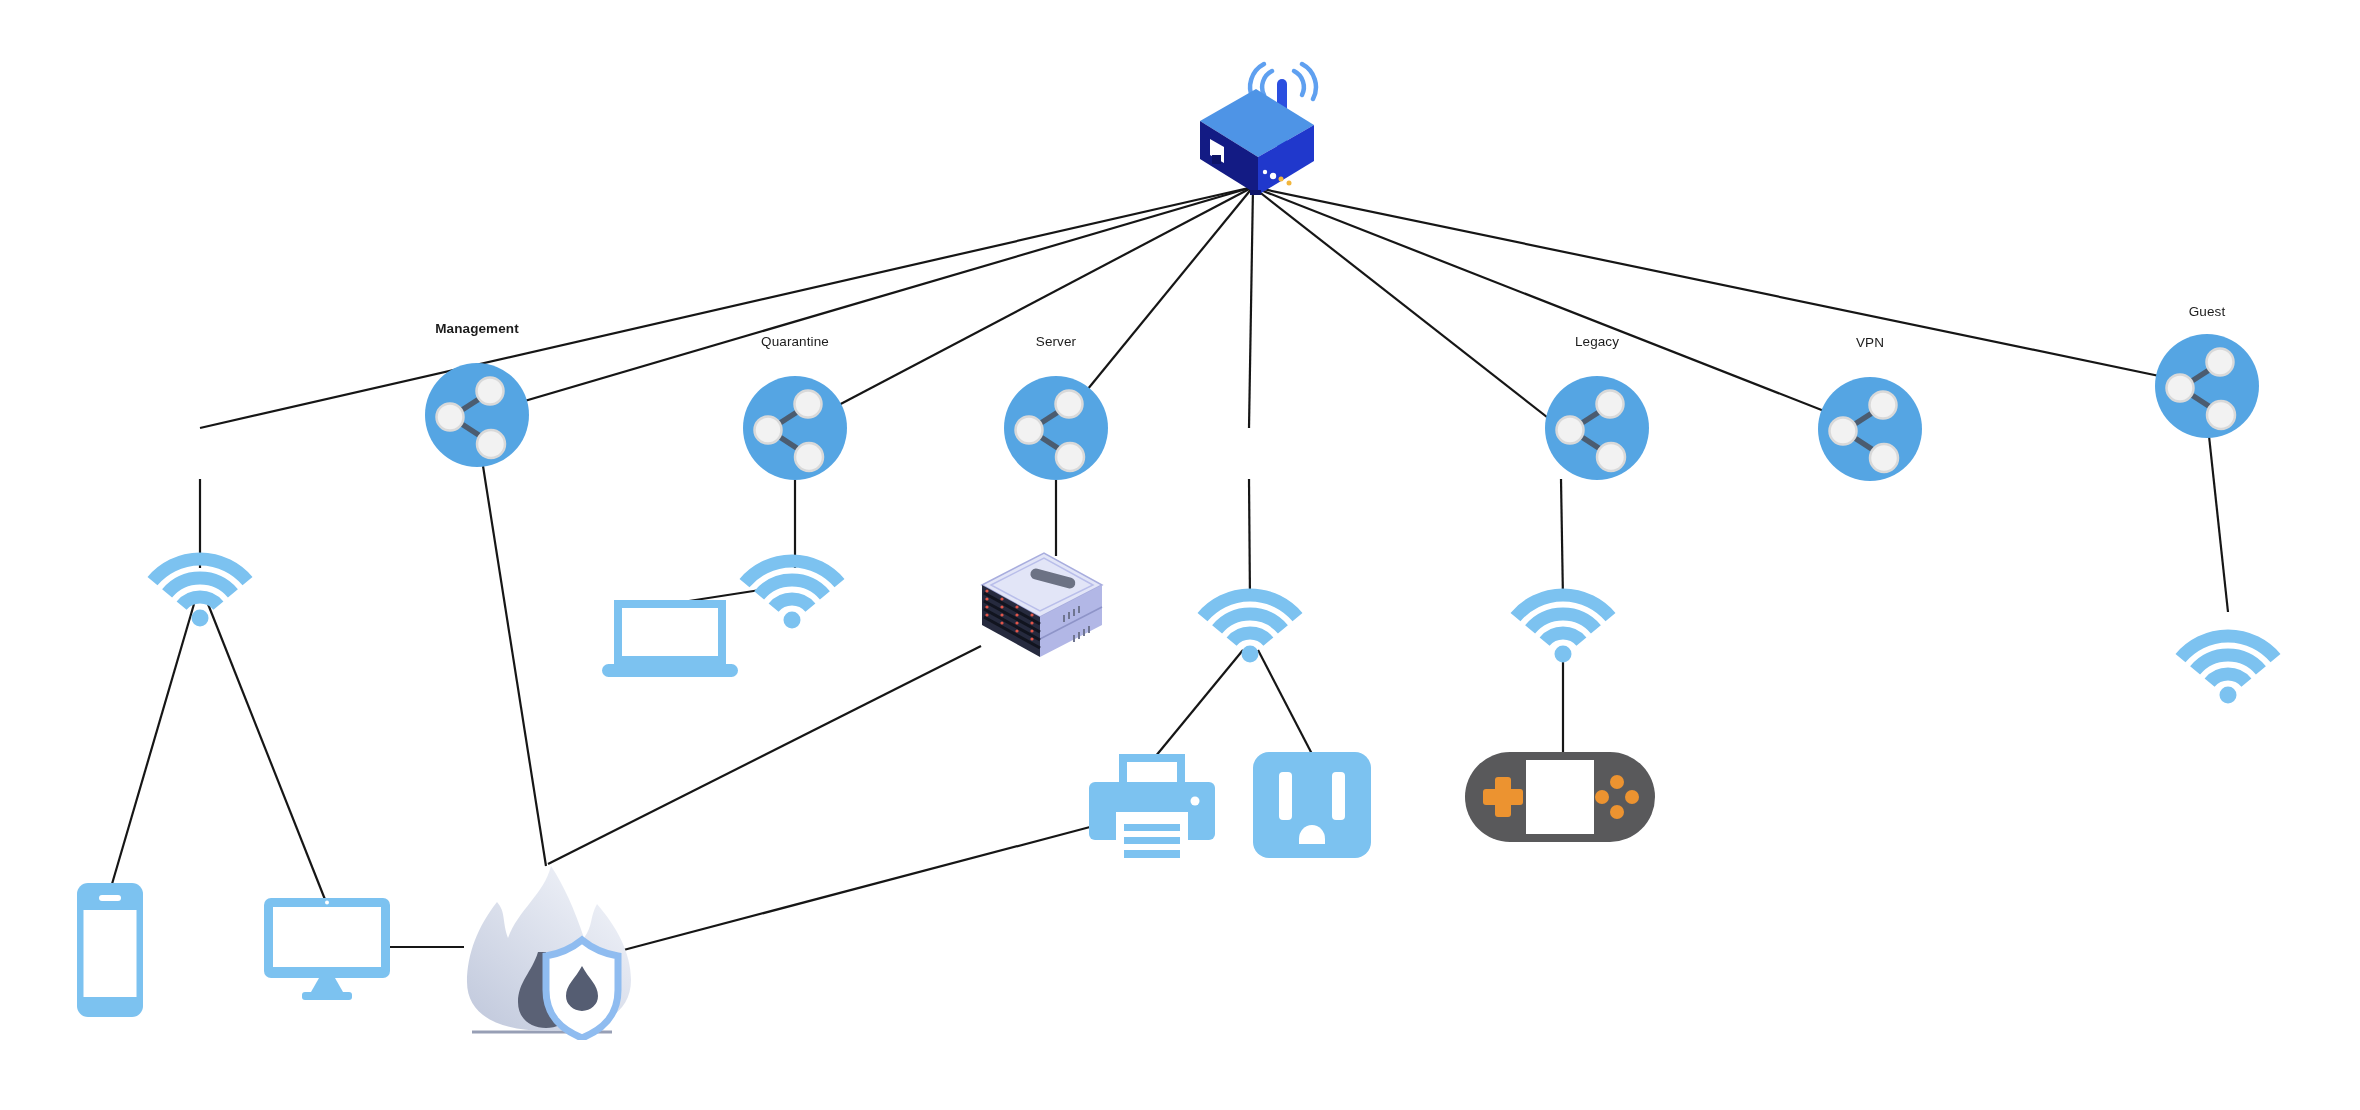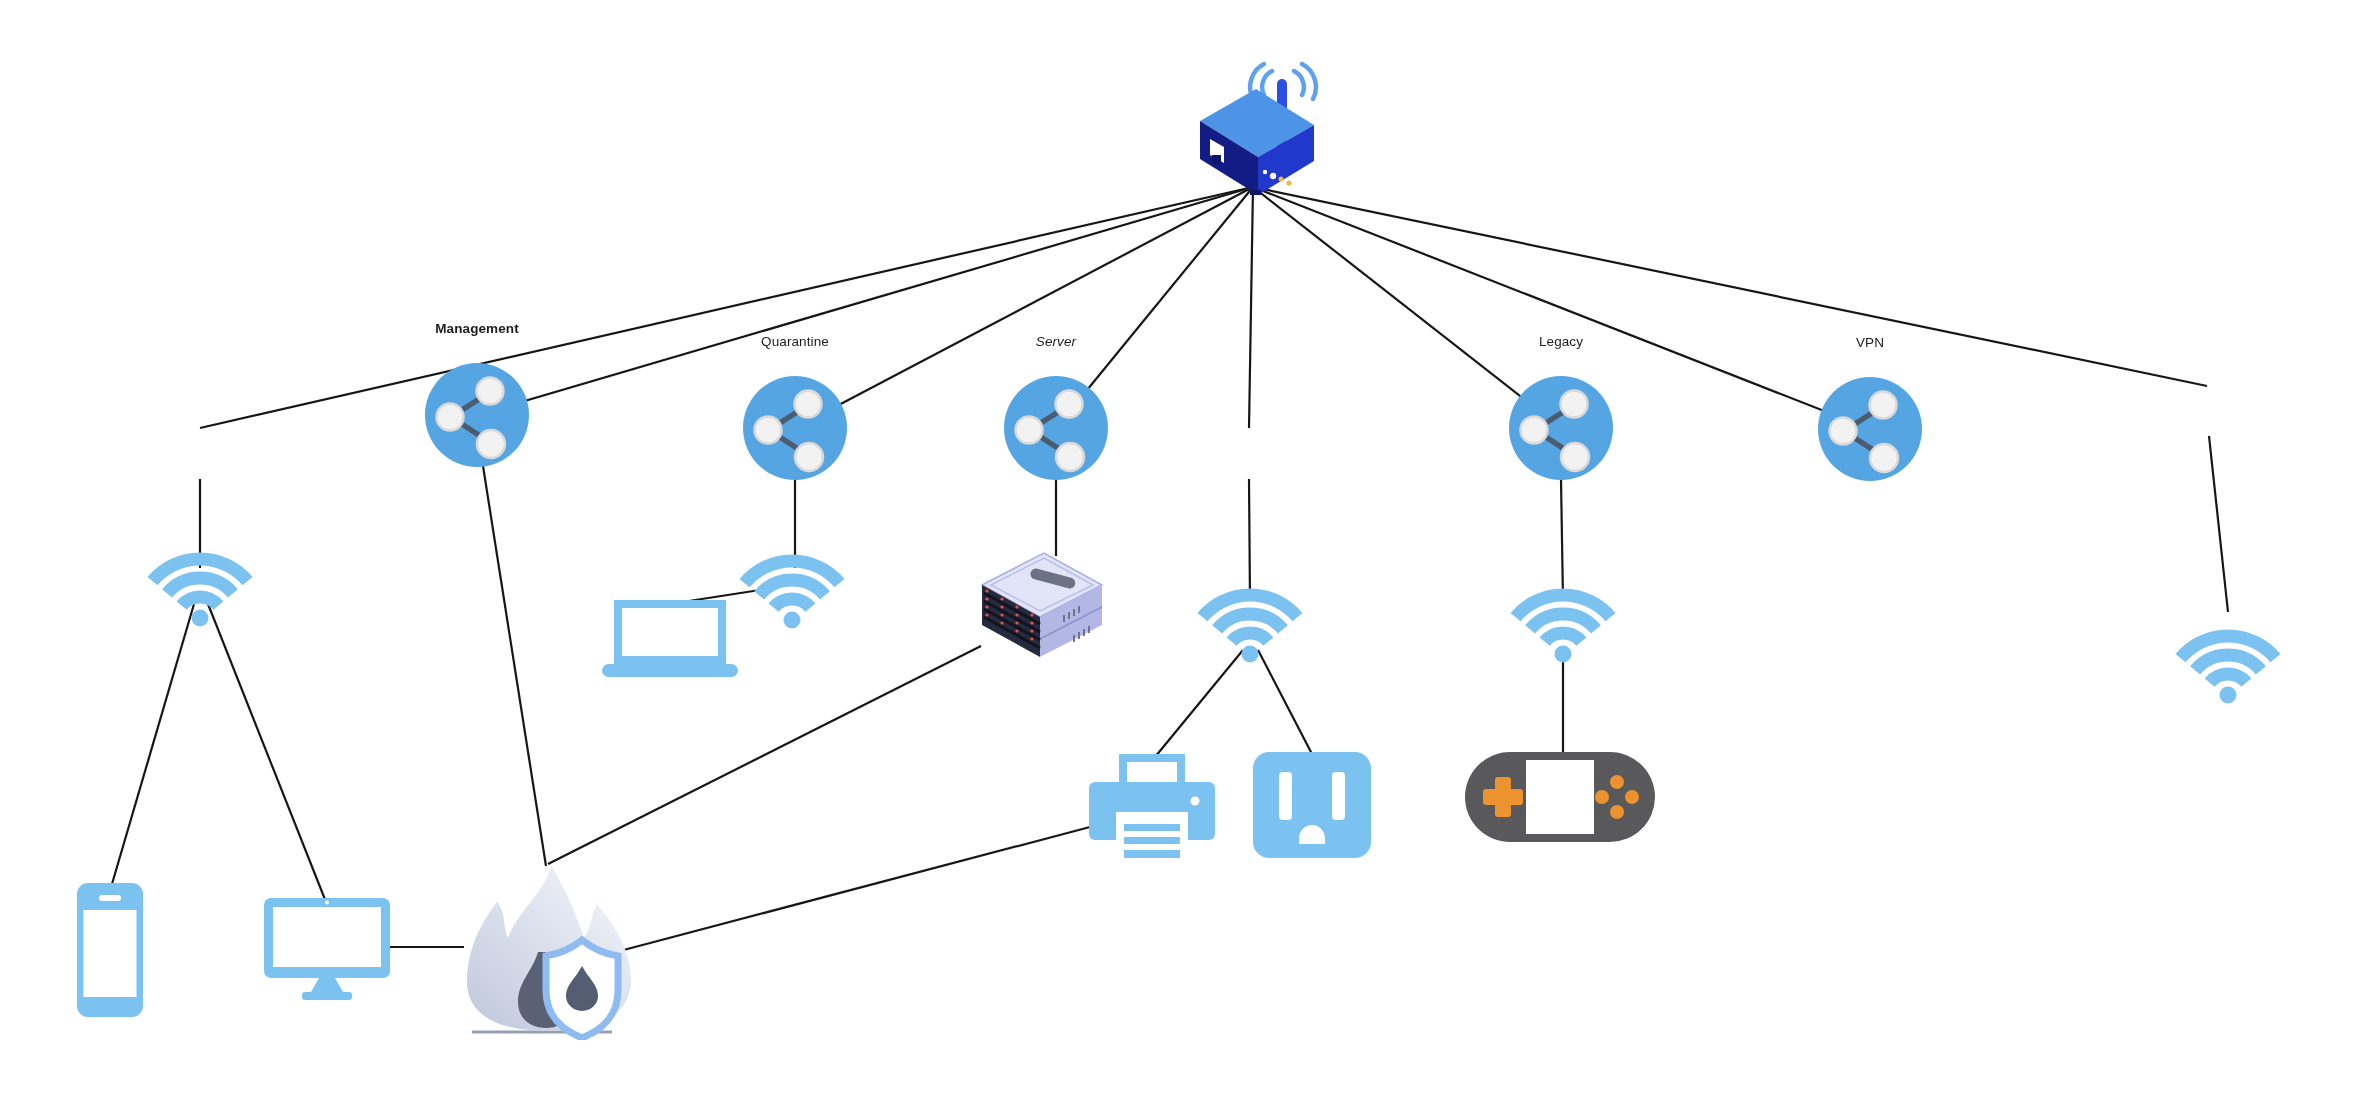--- a/index.html
+++ b/index.html
@@ -97,33 +97,39 @@
         <use href="#sym-share-node"></use>
       </svg>
   </div>
   <div class="node" style="left: 742px; top: 375px;">
     <span class="nlabel" style="transform: translate(calc(-50% + 0px), 0px);">Quarantine</span>
     <svg width="106" height="106">
         <use href="#sym-share-node"></use>
       </svg>
   </div>
   <div class="node" style="left: 1003px; top: 375px;">
-    <span class="nlabel" style="transform: translate(calc(-50% + 0px), 0px); font-style: italic;">Server</span>
-    <svg width="106" height="106">
-        <use href="#sym-share-node"></use>
-      </svg>
-  </div>
-  <div class="node" style="left: 1508px; top: 375px;">
+    <span class="nlabel" style="transform: translate(calc(-50% + 0px), 0px);">Server</span>
+    <svg width="106" height="106">
+        <use href="#sym-share-node"></use>
+      </svg>
+  </div>
+  <div class="node" style="left: 1544px; top: 375px;">
     <span class="nlabel" style="transform: translate(calc(-50% + 0px), 0px);">Legacy</span>
     <svg width="106" height="106">
         <use href="#sym-share-node"></use>
       </svg>
   </div>
   <div class="node" style="left: 1817px; top: 376px;">
     <span class="nlabel" style="transform: translate(calc(-50% + 0px), 0px); text-align: right;">VPN</span>
+    <svg width="106" height="106">
+        <use href="#sym-share-node"></use>
+      </svg>
+  </div>
+  <div class="node" style="left: 2154px; top: 333px;">
+    <span class="nlabel" style="transform: translate(calc(-50% + 0px), 12px);">Guest</span>
     <svg width="106" height="106">
         <use href="#sym-share-node"></use>
       </svg>
   </div>
 
   <div class="node" style="left: 135px; top: 529px;">
     <svg width="130" height="98">
         <use href="#sym-wifi"></use>
       </svg>
   </div>

